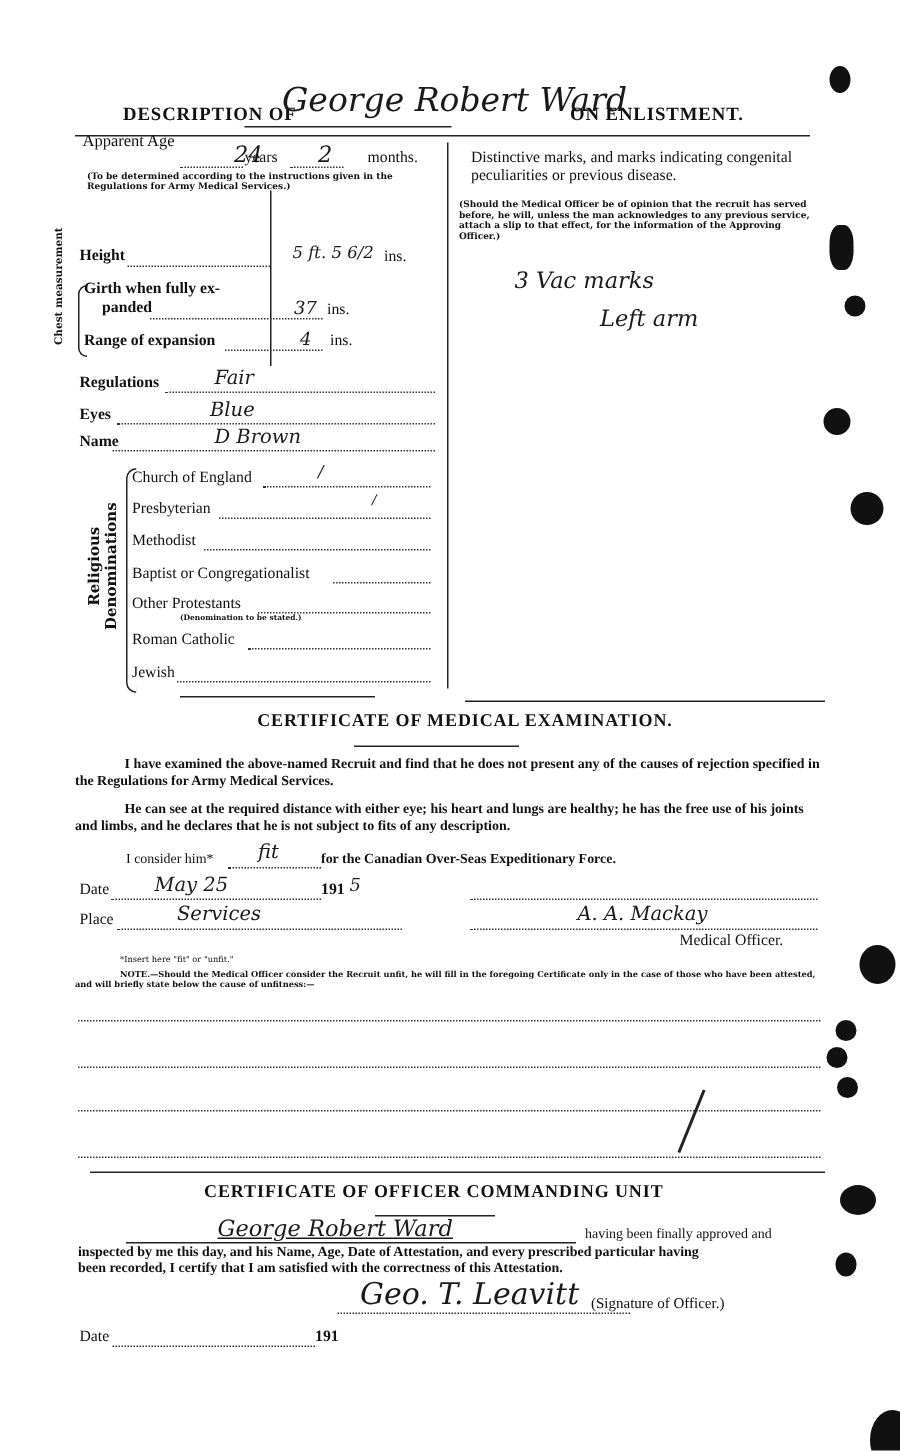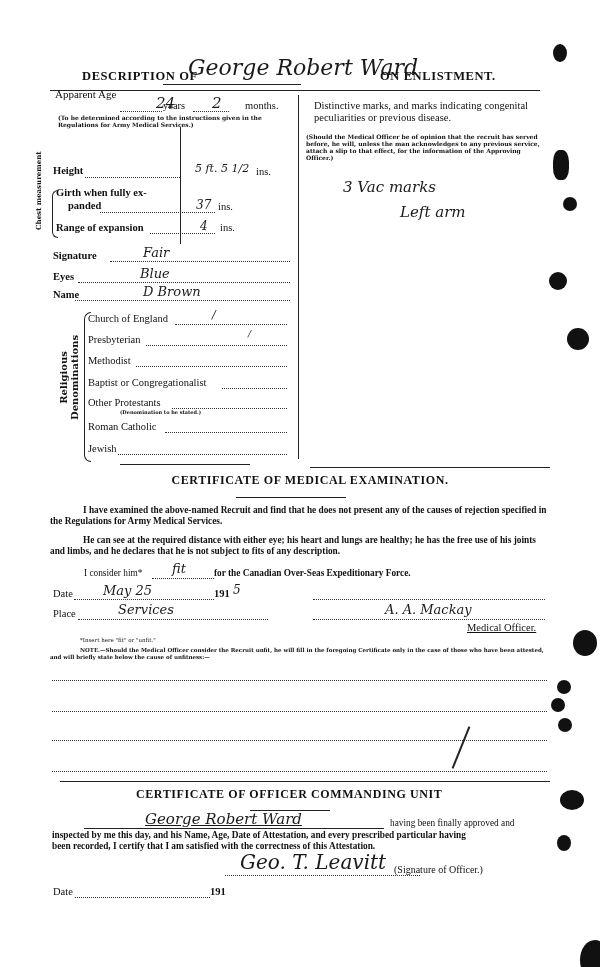--- a/index.html
+++ b/index.html
@@ -47,38 +47,38 @@
 <div class="abs lbl serif" style="left:163px;top:100px;font-weight:normal;">years</div>
 <div class="dots" style="left:193px;top:111px;width:36px;"></div>
 <div class="abs hand" style="left:212px;top:94px;font-size:15px;">2</div>
 <div class="abs lbl serif" style="left:245px;top:100px;font-weight:normal;">months.</div>
 <div class="abs small" style="left:58px;top:114px;width:232px;">(To be determined according to the instructions given in the Regulations for Army Medical Services.)</div>
 
 <div class="vline" style="left:180px;top:127px;height:117px;"></div>
 
 <div class="abs lbl serif" style="left:53px;top:165px;">Height</div>
 <div class="dots" style="left:85px;top:177px;width:95px;"></div>
-<div class="abs hand" style="left:195px;top:162px;font-size:11px;">5 ft. 5 1/2</div>
+<div class="abs hand" style="left:195px;top:162px;font-size:11px;">5 ft. 5 6/2</div>
 <div class="abs lbl serif" style="left:256px;top:166px;font-weight:normal;">ins.</div>
 
 <div class="abs" style="left:34px;top:230px;transform:rotate(-90deg);transform-origin:left top;font-size:7px;font-weight:bold;white-space:nowrap;">
   <span>Chest measurement</span>
 </div>
 <div class="abs" style="left:52px;top:190px;width:5px;height:46px;border:1px solid #222;border-right:none;border-radius:6px 0 0 6px;"></div>
 <div class="abs lbl serif" style="left:56px;top:187px;">Girth when fully ex-</div>
 <div class="abs lbl serif" style="left:68px;top:200px;">panded</div>
 <div class="dots" style="left:100px;top:212px;width:115px;"></div>
 <div class="abs hand" style="left:196px;top:198px;font-size:12px;">37</div>
 <div class="abs lbl serif" style="left:218px;top:201px;font-weight:normal;">ins.</div>
 <div class="abs lbl serif" style="left:56px;top:222px;">Range of expansion</div>
 <div class="dots" style="left:150px;top:233px;width:65px;"></div>
 <div class="abs hand" style="left:200px;top:219px;font-size:12px;">4</div>
 <div class="abs lbl serif" style="left:220px;top:222px;font-weight:normal;">ins.</div>
 
-<div class="abs lbl serif" style="left:53px;top:250px;">Signature</div>
+<div class="abs lbl serif" style="left:53px;top:250px;">Regulations</div>
 <div class="dots" style="left:110px;top:261px;width:180px;"></div>
 <div class="abs hand" style="left:143px;top:245px;font-size:13px;">Fair</div>
 
 <div class="abs lbl serif" style="left:53px;top:271px;">Eyes</div>
 <div class="dots" style="left:78px;top:282px;width:212px;"></div>
 <div class="abs hand" style="left:140px;top:266px;font-size:13px;">Blue</div>
 
 <div class="abs lbl serif" style="left:53px;top:289px;">Name</div>
 <div class="dots" style="left:75px;top:300px;width:215px;"></div>
 <div class="abs hand" style="left:143px;top:284px;font-size:13px;">D Brown</div>
@@ -146,21 +146,21 @@
 <div class="abs hand" style="left:103px;top:583px;font-size:13px;">May 25</div>
 <div class="abs lbl serif" style="left:214px;top:588px;">191</div>
 <div class="abs hand" style="left:233px;top:583px;font-size:12px;">5</div>
 <div class="dots" style="left:313px;top:599px;width:232px;"></div>
 
 <div class="abs lbl serif" style="left:53px;top:608px;font-weight:normal;">Place</div>
 <div class="dots" style="left:78px;top:619px;width:190px;"></div>
 <div class="abs hand" style="left:118px;top:602px;font-size:13px;">Services</div>
 <div class="dots" style="left:313px;top:619px;width:232px;"></div>
 <div class="abs hand" style="left:385px;top:602px;font-size:13px;">A. A. Mackay</div>
-<div class="abs lbl serif" style="left:467px;top:622px;font-weight:normal;text-decoration:underline;">Medical Officer.</div>
+<div class="abs lbl serif" style="left:453px;top:622px;font-weight:normal;">Medical Officer.</div>
 
 <div class="abs small" style="left:80px;top:637px;font-size:5.5px;font-weight:normal;">*Insert here "fit" or "unfit."</div>
 <div class="abs small" style="left:50px;top:647px;width:500px;text-indent:30px;font-size:5.5px;">NOTE.—Should the Medical Officer consider the Recruit unfit, he will fill in the foregoing Certificate only in the case of those who have been attested, and will briefly state below the cause of unfitness:—</div>
 
 <div class="dots" style="left:52px;top:680px;width:495px;"></div>
 <div class="dots" style="left:52px;top:711px;width:495px;"></div>
 <div class="dots" style="left:52px;top:740px;width:495px;"></div>
 <div class="dots" style="left:52px;top:771px;width:495px;"></div>
 <div class="abs" style="left:460px;top:725px;width:2px;height:45px;background:#222;transform:rotate(22deg);"></div>
 <div class="line" style="left:60px;top:781px;width:490px;"></div>

